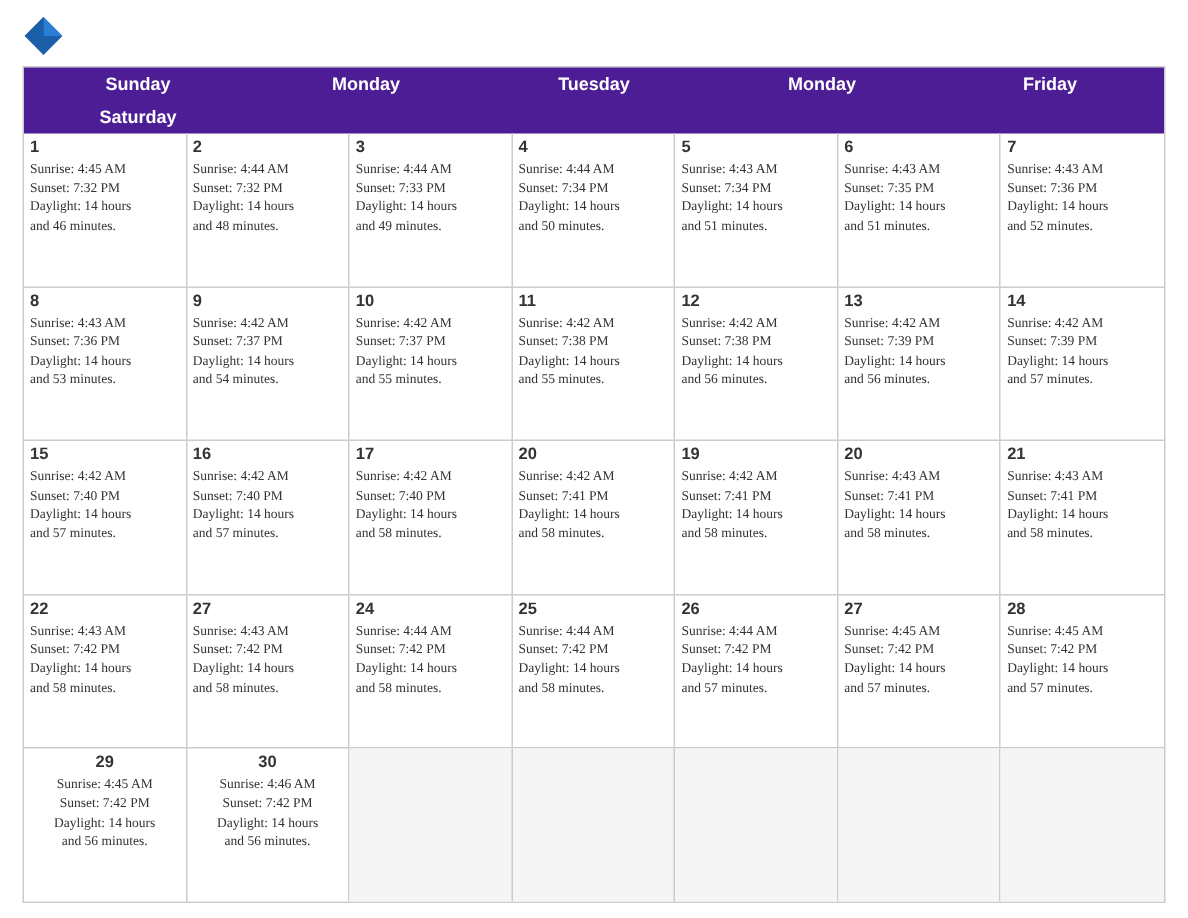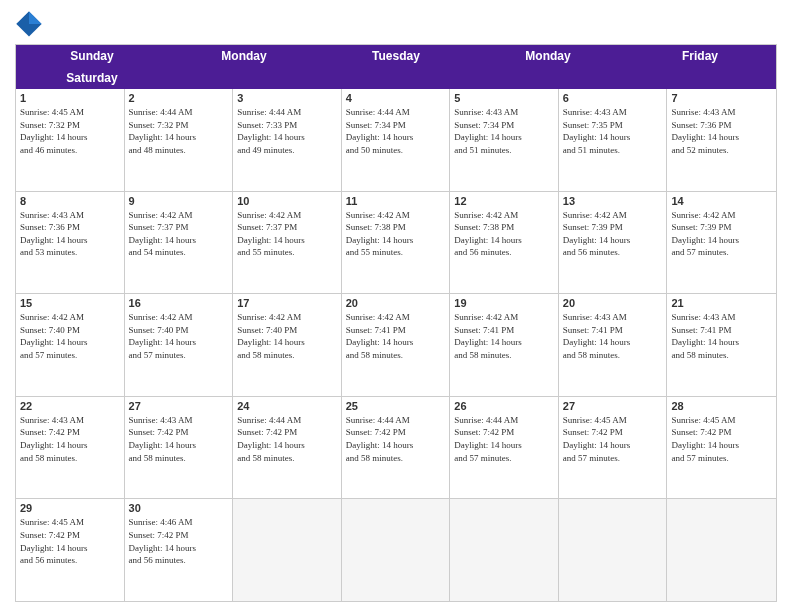--- a/index.html
+++ b/index.html
@@ -83,20 +83,21 @@
       flex-direction: column;
     }
     .cal-row {
       display: grid;
       grid-template-columns: repeat(7, 1fr);
       flex: 1;
       border-bottom: 1px solid #ccc;
     }
     .cal-row:last-child {
       border-bottom: none;
+      text-align: center;
     }
     .cal-cell {
       border-right: 1px solid #ccc;
       padding: 3px 4px;
       font-size: 9.5px;
       color: #333;
       vertical-align: top;
       min-height: 70px;
     }
     .cal-cell:last-child {

